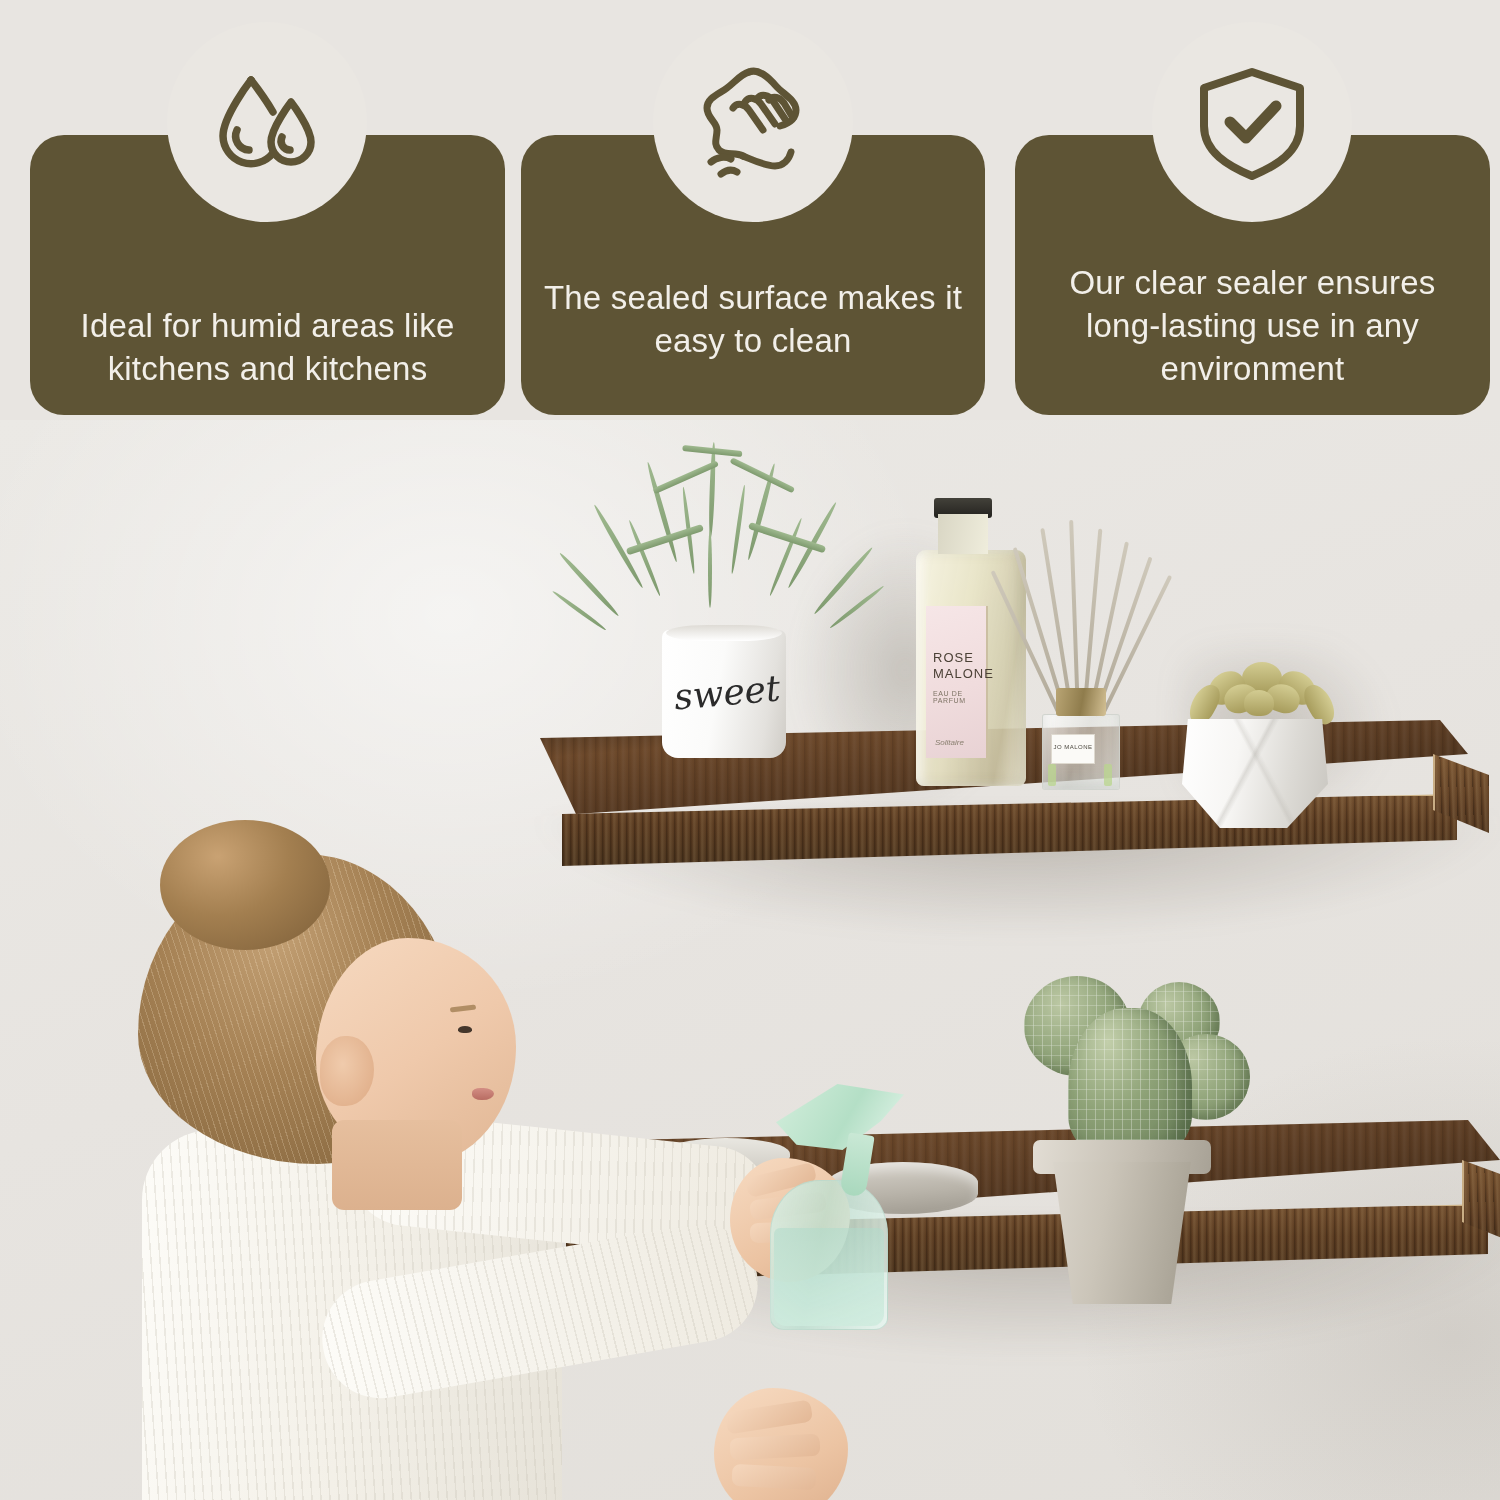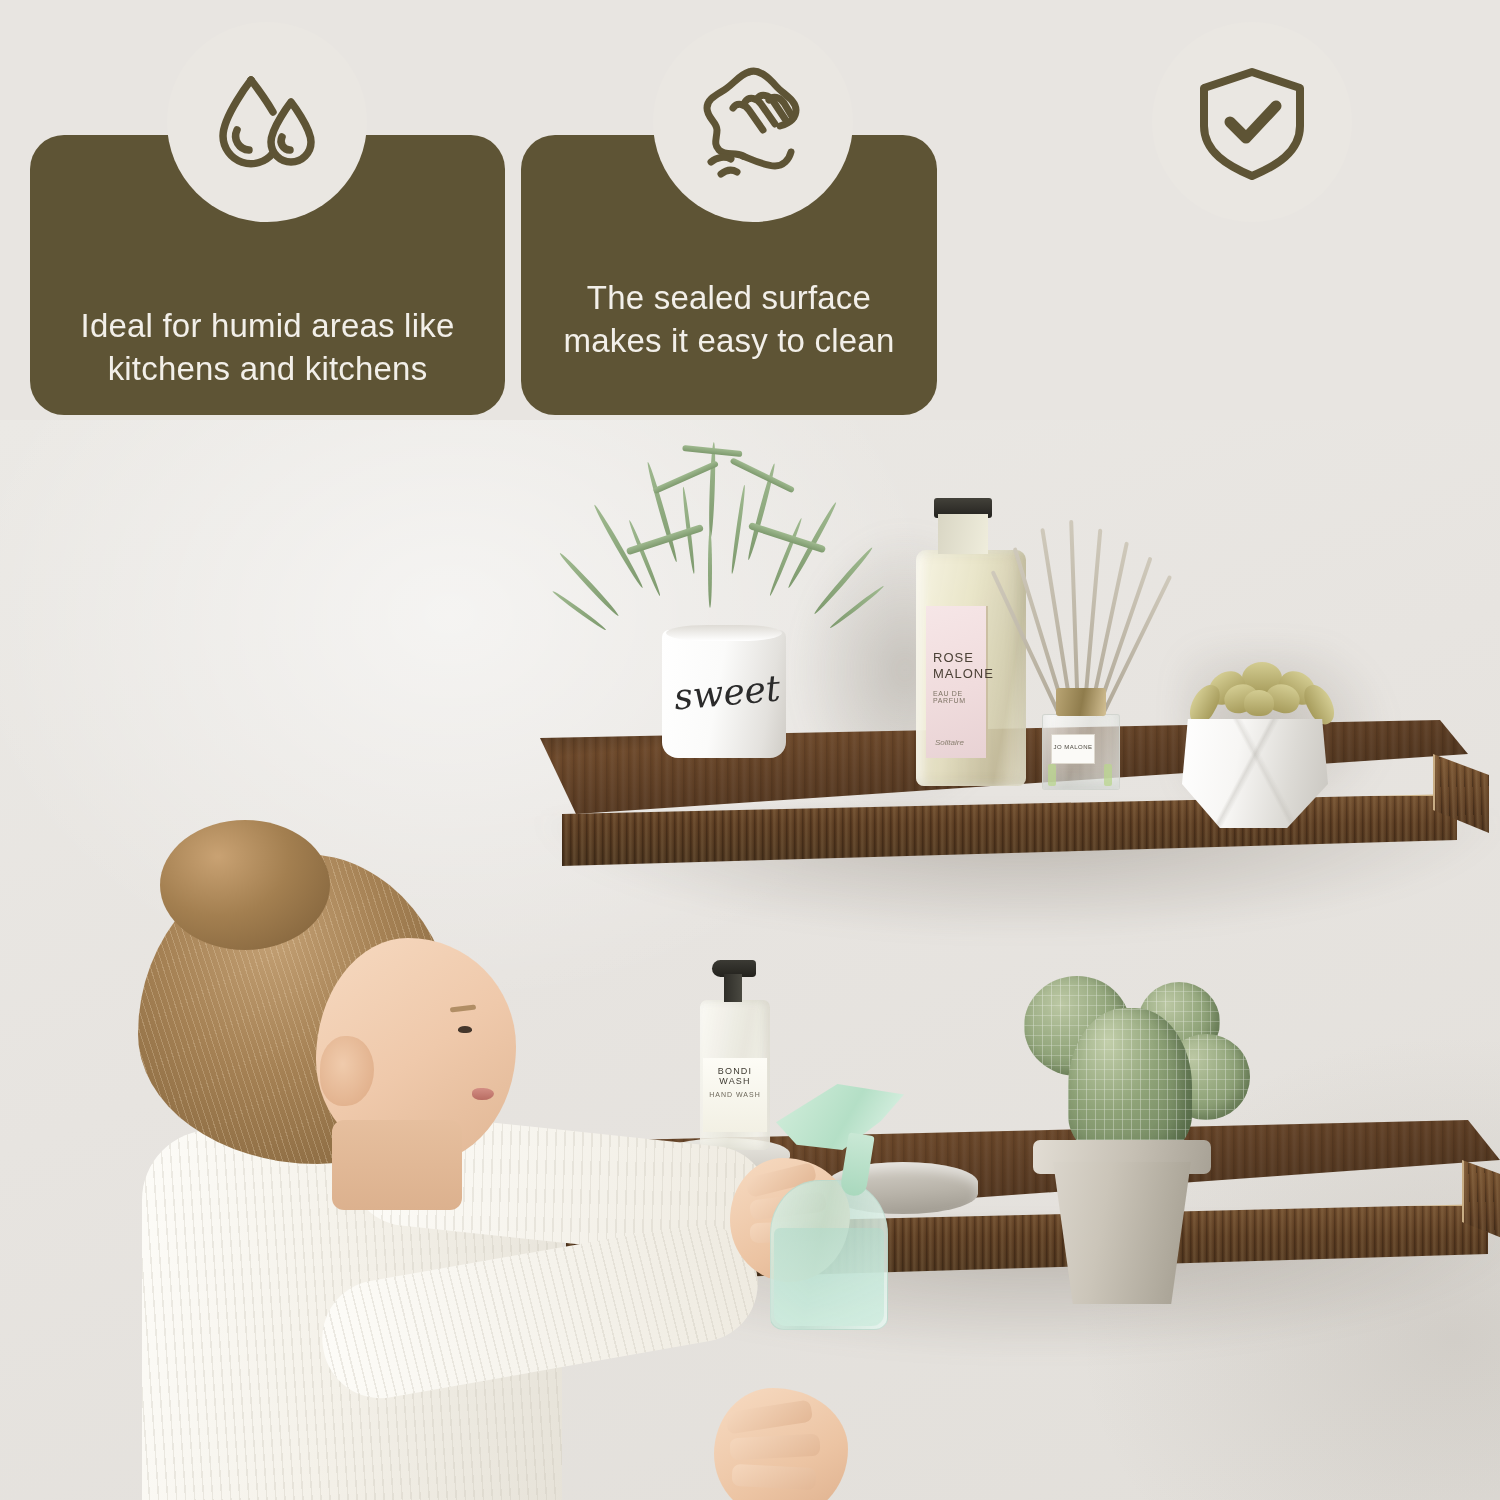--- a/index.html
+++ b/index.html
@@ -25,21 +25,21 @@
   }
 
   .feature-card {
     position: absolute;
     top: 135px;
     height: 280px;
     background: #5e5435;
     border-radius: 34px;
   }
   .feature-card.c1 { left: 30px;   width: 475px; }
-  .feature-card.c2 { left: 521px;  width: 416px; }
+  .feature-card.c2 { left: 521px;  width: 464px; }
   .feature-card.c3 { left: 1015px; width: 475px; }
 
   .icon-badge {
     position: absolute;
     top: 22px;
     width: 200px;
     height: 200px;
     border-radius: 50%;
     background: #eae7e2;
     display: flex;
@@ -409,20 +409,23 @@
 <div class="feature-bar">
 
   <div class="feature-card c1">
     <div class="card-text">Ideal for humid areas like kitchens and kitchens</div>
   </div>
 
   <div class="feature-card c2">
     <div class="card-text">The sealed surface makes it easy to clean</div>
   </div>
 
+  <div class="feature-card c3">
+    <div class="card-text">Our clear sealer ensures long-lasting use in any environment</div>
+  </div>
 
   <div class="icon-badge b1">
     <svg width="128" height="128" viewBox="0 0 128 128" fill="none" stroke="#5e5435" stroke-width="7.5" stroke-linecap="round" stroke-linejoin="round">
       <path d="M48 22 C48 22 20 58 20 78 a28 28 0 0 0 50 17"></path>
       <path d="M48 22 C48 22 62 40 70 54"></path>
       <path d="M34 72 a14 14 0 0 0 12 20"></path>
       <path d="M88 44 C88 44 68 70 68 84 a20 20 0 0 0 40 0 c0-14-20-40-20-40z"></path>
       <path d="M79 79 a9 9 0 0 0 8 13"></path>
     </svg>
   </div>
@@ -549,30 +552,20 @@
   <div class="shelf shelf-lower" style="left:540px; top:700px; width:990px; height:180px;">
     <div class="shelf-top"></div>
     <div class="shelf-front"></div>
     <div class="shelf-end"></div>
   </div>
 
   <div class="obj stone-dish" style="left:828px; top:742px;"></div>
 
   <div class="obj soap-tray" style="left:662px; top:718px;"></div>
 
-  <div class="obj" style="left:700px; top:580px;">
-    <div class="soap-pump-head"></div>
-    <div class="soap-pump-stem"></div>
-    <div class="soap-bottle">
-      <div class="soap-label">
-        <div class="s1">BONDI WASH</div>
-        <div class="s2">HAND WASH</div>
-      </div>
-    </div>
-  </div>
 
   <div class="obj" style="left:1020px; top:548px; width:230px; height:200px;">
     <div class="cactus-lobe" style="left:4px;   top:8px;  width:106px; height:100px;">
         <div class="spine-grid"></div>
       </div>
     <div class="cactus-lobe" style="left:118px; top:14px; width:82px;  height:80px;">
         <div class="spine-grid"></div>
       </div>
     <div class="cactus-lobe" style="left:142px; top:66px; width:88px;  height:86px;">
         <div class="spine-grid"></div>

